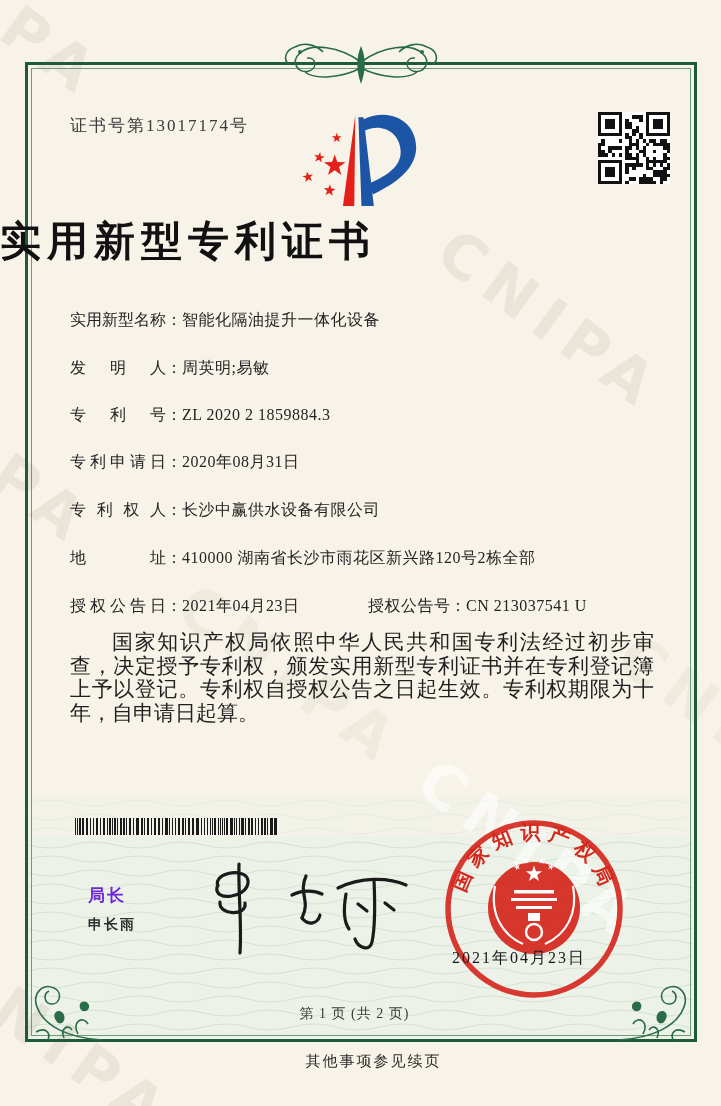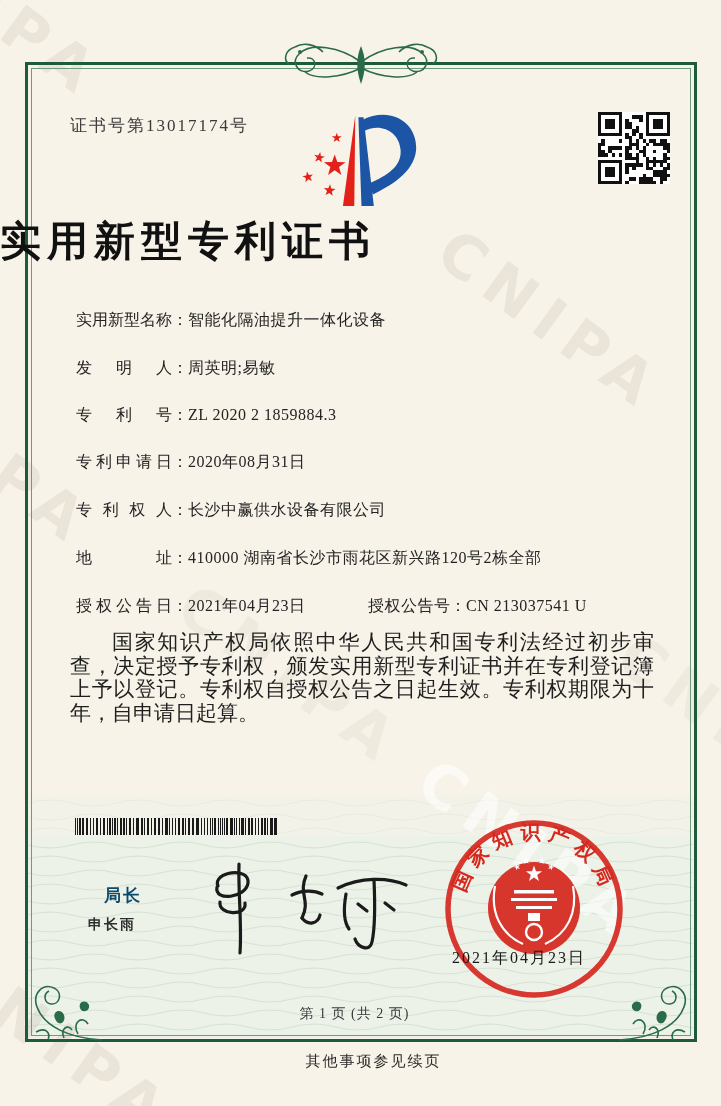--- a/index.html
+++ b/index.html
@@ -8,27 +8,27 @@
   .wm{position:absolute;font-family:"DejaVu Sans","Liberation Sans",sans-serif;font-weight:bold;font-size:60px;letter-spacing:12px;transform:rotate(36deg);color:rgba(184,172,148,.20);z-index:1;white-space:nowrap;user-select:none;}
   .wm.light{color:rgba(255,255,255,.55);}
   .wm.faint{color:rgba(184,172,148,.12);}
   .band{position:absolute;left:28px;top:796px;z-index:0;}
   .frame-outer{position:absolute;left:25px;top:62px;right:24px;bottom:64px;border:3px solid #1d5b3c;z-index:2;pointer-events:none;}
   .frame-inner{position:absolute;left:31px;top:68px;right:30px;bottom:70px;border:1px solid #6f9a80;z-index:2;pointer-events:none;}
   .abs{position:absolute;z-index:3;}
   .cert-no{left:70px;top:114px;font-size:17px;letter-spacing:2px;color:#3a3a3a;}
   .title{left:0;top:214px;width:721px;font-size:41px;font-weight:bold;letter-spacing:6px;color:#111;}
   .row{left:70px;font-size:16px;color:#242424;white-space:nowrap;}
-  .flabel{display:inline-block;width:96px;text-align:justify;text-align-last:justify;vertical-align:top;margin-left:6px;}
+  .flabel{display:inline-block;width:96px;text-align:justify;text-align-last:justify;vertical-align:top;}
   .flabel5{display:inline-block;width:82px;text-align:justify;text-align-last:justify;vertical-align:top;}
   .fval{letter-spacing:.5px;text-align:center;}
   .col2{position:absolute;left:298px;top:0;white-space:nowrap;}
   .paras{left:70px;top:631px;width:584px;font-size:21px;line-height:23.6px;text-align:justify;color:#1f1f1f;}
   .paras p{margin:0 0 5px 0;text-indent:2em;}
-  .sig-title{left:104px;top:884px;font-size:17px;font-family:"DejaVu Sans","Liberation Sans",sans-serif;font-weight:bold;color:#0c4a6e;letter-spacing:2px;}
+  .sig-title{left:88px;top:884px;font-size:17px;font-family:"DejaVu Sans","Liberation Sans",sans-serif;font-weight:bold;color:#6d28d9;letter-spacing:2px;}
   .sig-name{left:88px;top:916px;font-size:14px;font-family:Liberation Mono, monospace;font-weight:bold;color:#2e2e2e;letter-spacing:2px;text-align:center;}
   .seal-date{left:452px;top:948px;font-size:16px;letter-spacing:2px;color:#1a1a1a;z-index:5;}
   .page-info{left:0;top:1005px;width:709px;text-align:center;font-size:14px;color:#3a3a3a;letter-spacing:1px;}
   .footer-note{left:0;top:1052px;width:721px;text-align:center;font-size:15px;color:#2b2b2b;letter-spacing:2px;padding-left:13px;}
   .seal-svg{z-index:4;}
   svg{display:block;}
 </style>
 </head>
 <body>
 

